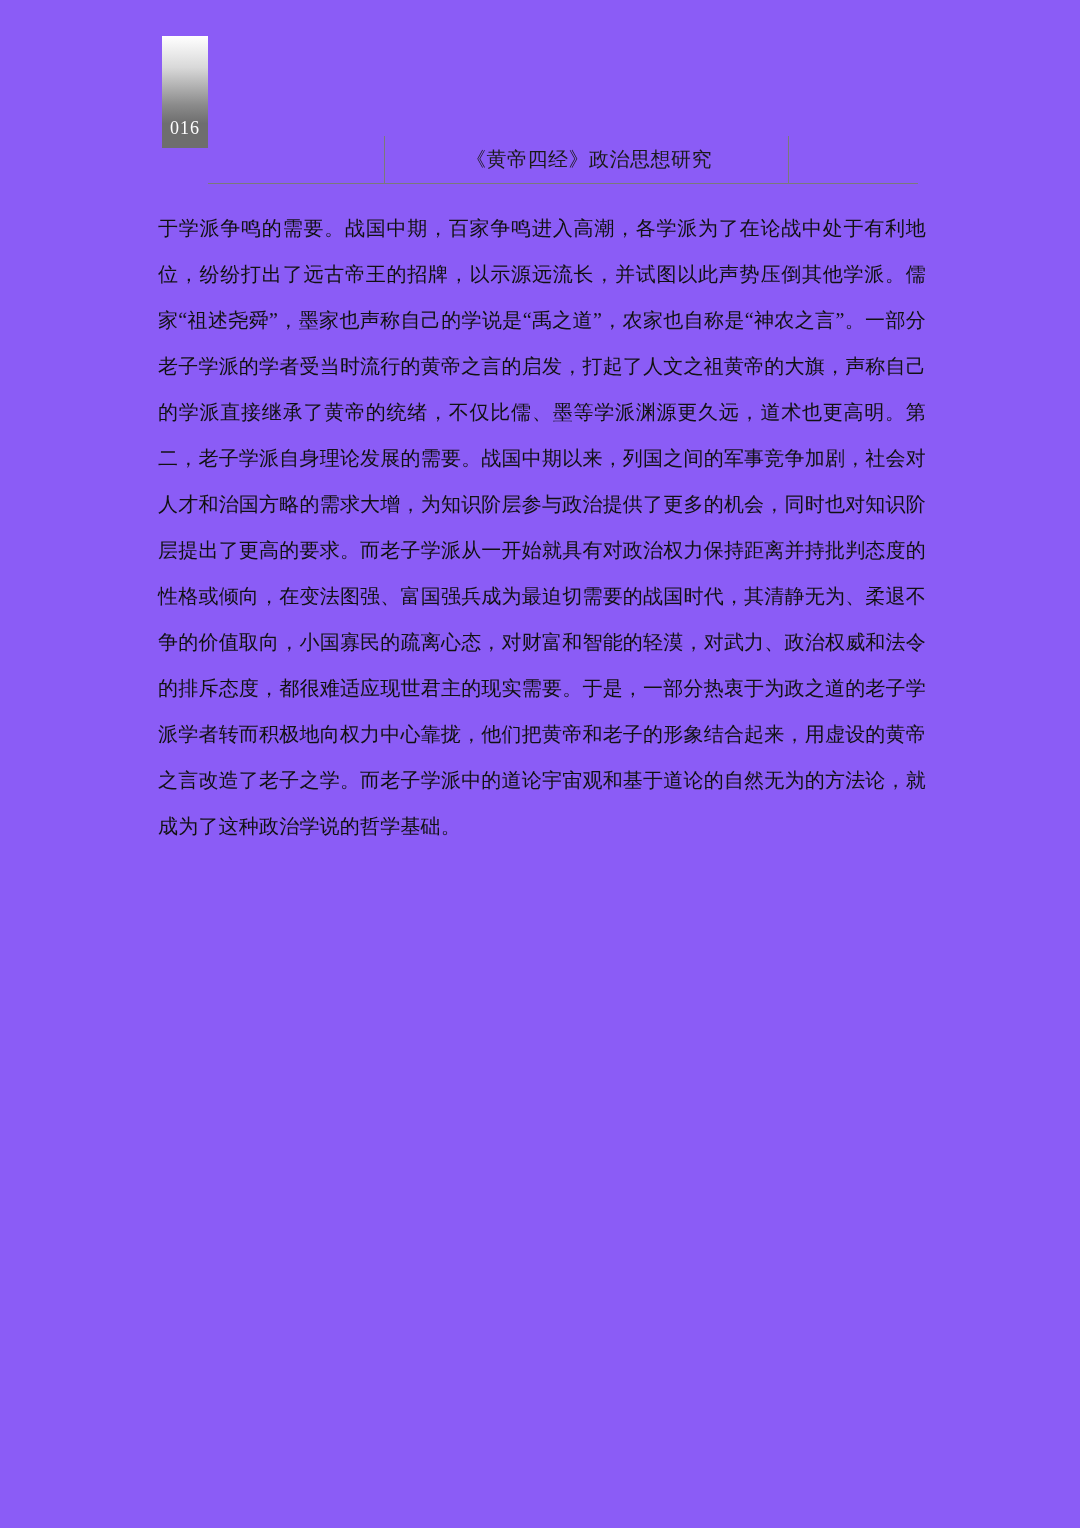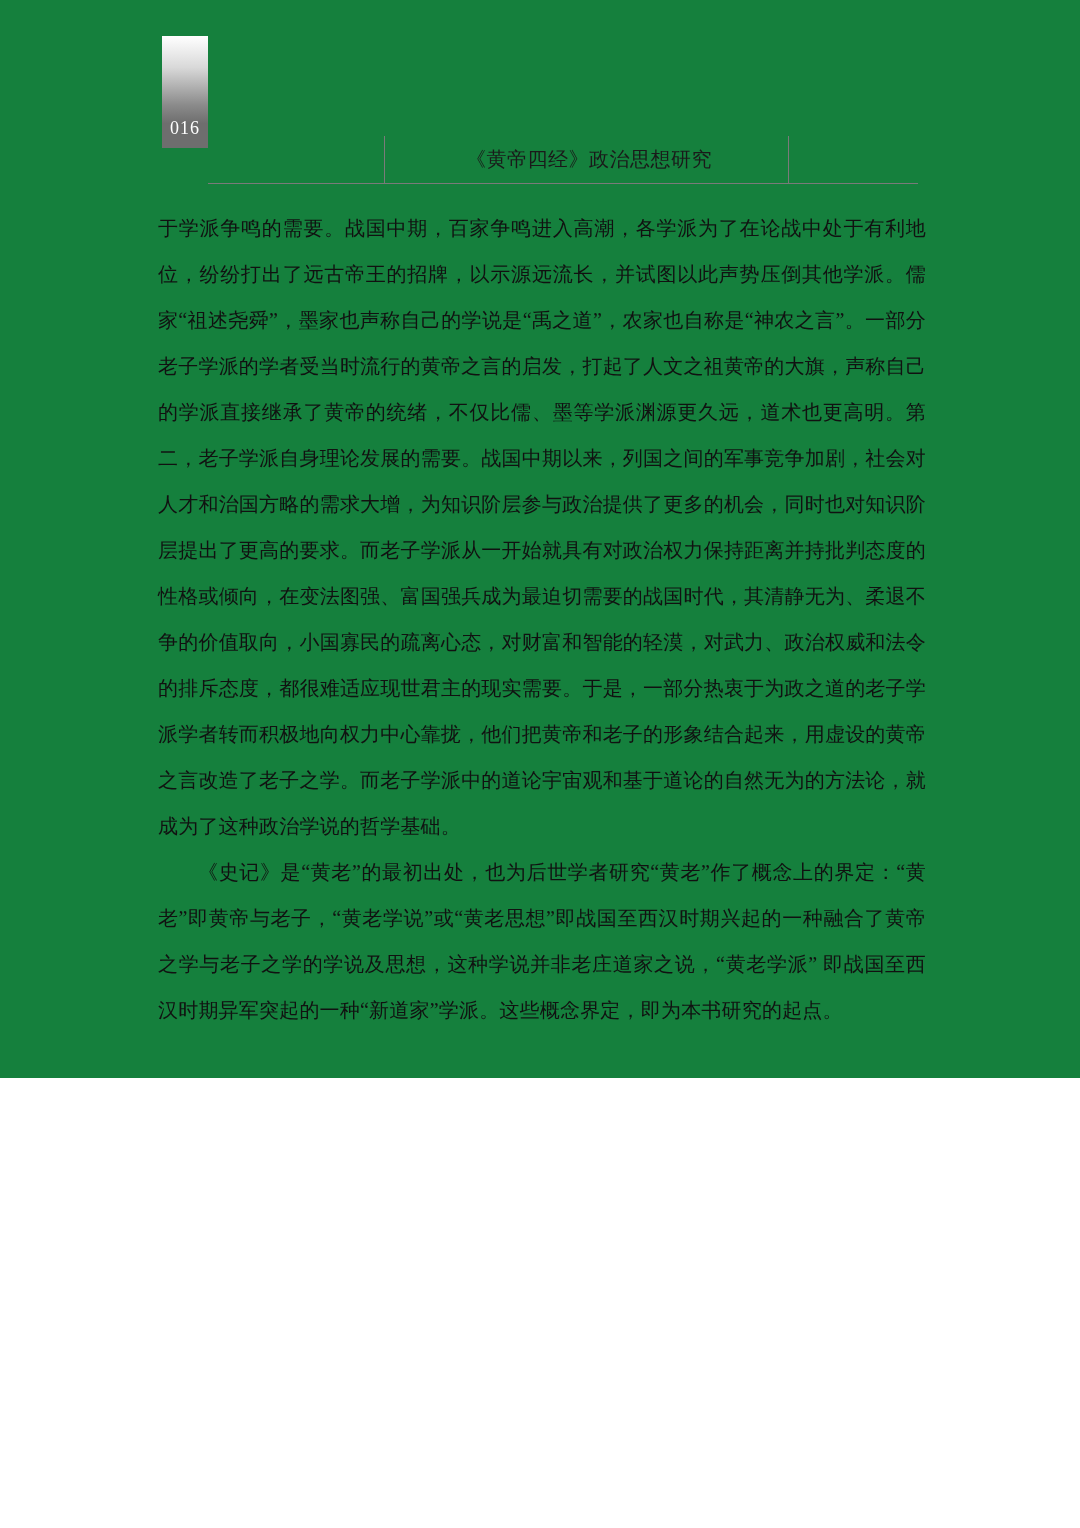--- a/index.html
+++ b/index.html
@@ -3,22 +3,22 @@
 <meta charset="utf-8">
 <style>
   html, body {
     margin: 0;
     padding: 0;
     background: #ffffff;
   }
   .page {
     position: relative;
     width: 1080px;
-    height: 1078px;
-    background: #15803d;
+    height: 1528px;
+    background: #8b5cf6;
     font-family: "Liberation Serif", "DejaVu Serif", serif;
     overflow: hidden;
   }
 
   
   .header {
     position: absolute;
     left: 162px;
     top: 36px;
     width: 756px;
@@ -109,16 +109,15 @@
     <div class="page-number-block"></div>
     <div class="page-number">016</div>
     <div class="header-tick-left"></div>
     <div class="header-tick-right"></div>
     <div class="running-title">《黄帝四经》政治思想研究</div>
     <div class="header-rule"></div>
   </div>
 
   <div class="body-text">
     <p>于学派争鸣的需要。战国中期，百家争鸣进入高潮，各学派为了在论战中处于有利地位，纷纷打出了远古帝王的招牌，以示源远流长，并试图以此声势压倒其他学派。儒家“祖述尧舜”，墨家也声称自己的学说是“禹之道”，农家也自称是“神农之言”。一部分老子学派的学者受当时流行的黄帝之言的启发，打起了人文之祖黄帝的大旗，声称自己的学派直接继承了黄帝的统绪，不仅比儒、墨等学派渊源更久远，道术也更高明。第二，老子学派自身理论发展的需要。战国中期以来，列国之间的军事竞争加剧，社会对人才和治国方略的需求大增，为知识阶层参与政治提供了更多的机会，同时也对知识阶层提出了更高的要求。而老子学派从一开始就具有对政治权力保持距离并持批判态度的性格或倾向，在变法图强、富国强兵成为最迫切需要的战国时代，其清静无为、柔退不争的价值取向，小国寡民的疏离心态，对财富和智能的轻漠，对武力、政治权威和法令的排斥态度，都很难适应现世君主的现实需要。于是，一部分热衷于为政之道的老子学派学者转而积极地向权力中心靠拢，他们把黄帝和老子的形象结合起来，用虚设的黄帝之言改造了老子之学。而老子学派中的道论宇宙观和基于道论的自然无为的方法论，就成为了这种政治学说的哲学基础。</p>
-    <p class="indent">《史记》是“黄老”的最初出处，也为后世学者研究“黄老”作了概念上的界定：“黄老”即黄帝与老子，“黄老学说”或“黄老思想”即战国至西汉时期兴起的一种融合了黄帝之学与老子之学的学说及思想，这种学说并非老庄道家之说，“黄老学派” 即战国至西汉时期异军突起的一种“新道家”学派。这些概念界定，即为本书研究的起点。</p>
   </div>
 
 </div>
 
 </body></html>

